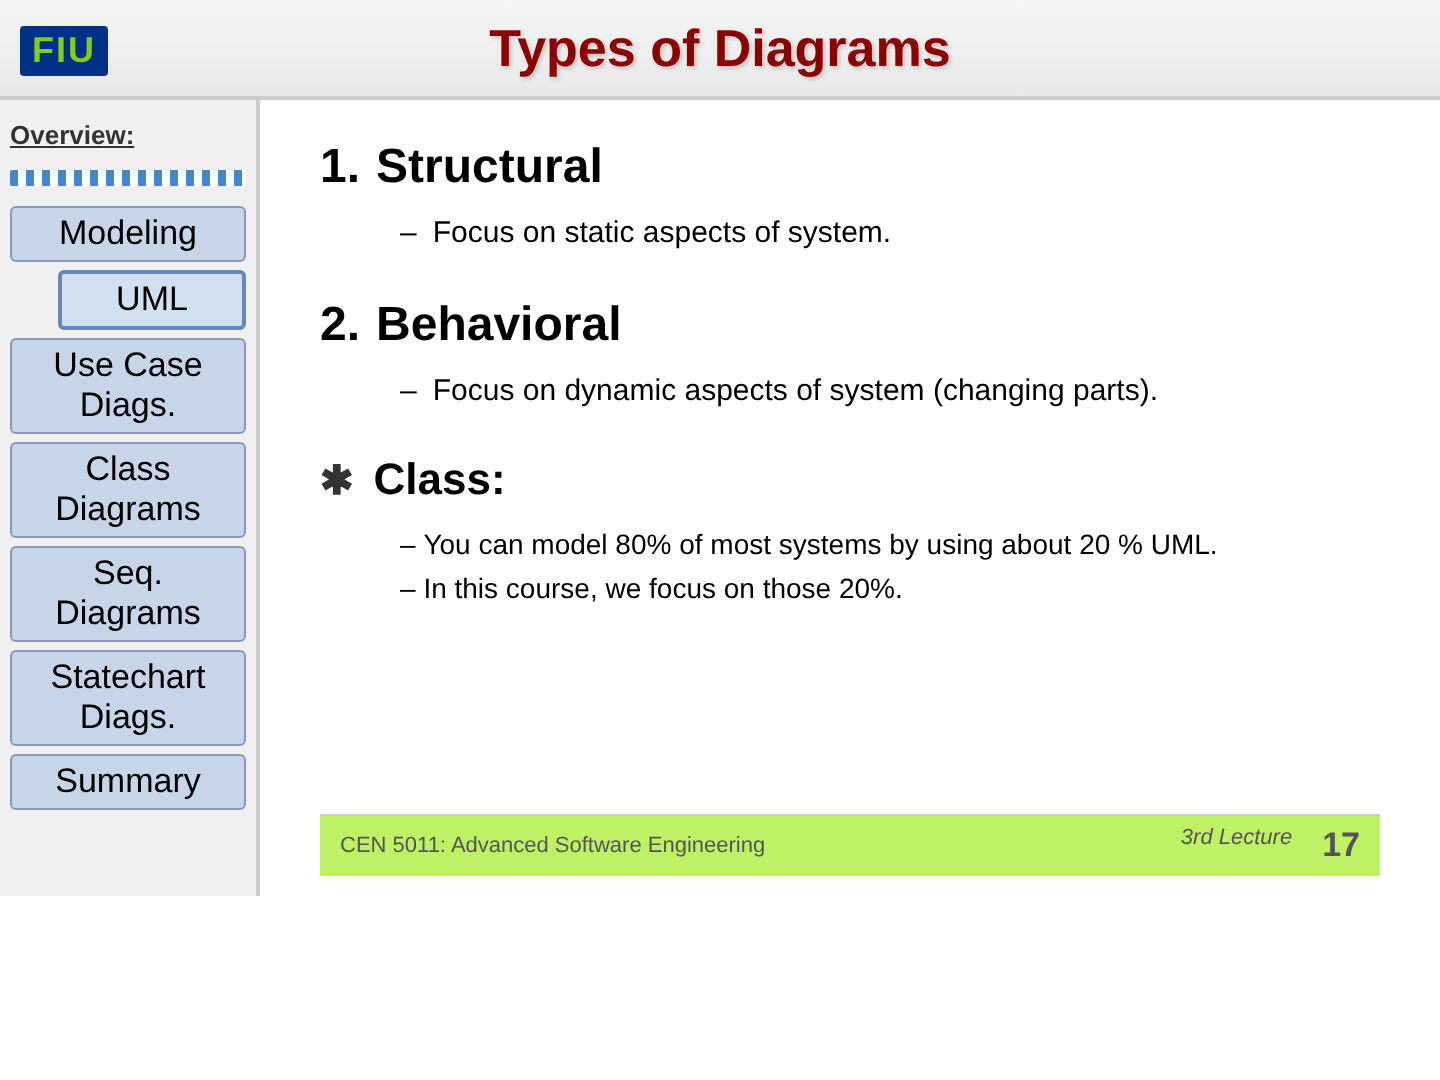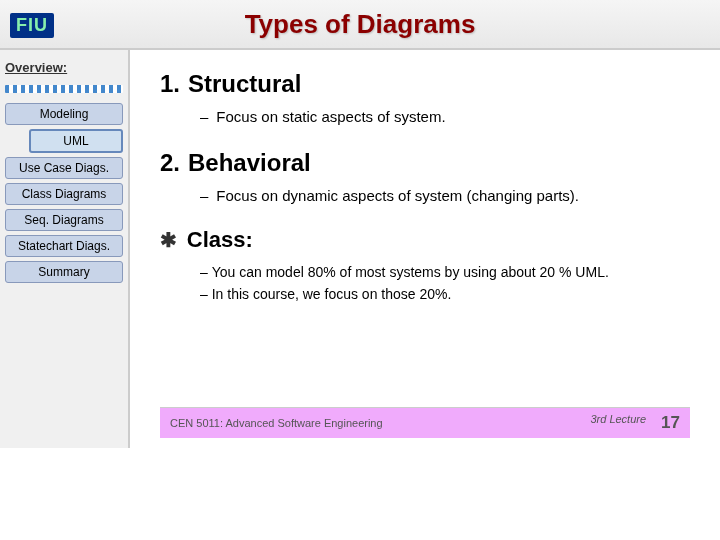--- a/index.html
+++ b/index.html
@@ -25,21 +25,21 @@
       position: absolute;
       left: 10px;
       top: 5px;
       width: 100px;
       height: 40px;
       display: flex;
       align-items: center;
     }
     .fiu-logo {
       background: #003087;
-      color: #86efac;
+      color: #84cc16;
       font-weight: bold;
       font-size: 18px;
       padding: 2px 6px;
       border-radius: 2px;
       letter-spacing: 1px;
     }
     .header-title {
       font-size: 26px;
       font-weight: bold;
       color: #8B0000;
@@ -67,21 +67,21 @@
       font-size: 13px;
       color: #333;
       margin-bottom: 6px;
       text-decoration: underline;
     }
     .sidebar-item {
       background: #c8d4e8;
       border: 1px solid #8899bb;
       border-radius: 3px;
       padding: 3px 6px;
-      font-size: 12px;
+      font-size: 17px;
       color: #000;
       cursor: pointer;
       text-align: center;
     }
     .sidebar-item.uml-active {
       background: #d0e0f0;
       border: 2px solid #6688bb;
       margin-left: 24px;
     }
 
@@ -150,21 +150,21 @@
 
     
     .footer {
       border-top: 1px solid #ccc;
       padding: 5px 10px;
       display: flex;
       justify-content: space-between;
       align-items: center;
       font-size: 11px;
       color: #555;
-      background: #f0abfc;
+      background: #bef264;
     }
     .footer-right {
       display: flex;
       gap: 15px;
       align-items: flex-start;
     }
     .footer-lecture {
       font-style: italic;
     }
     .footer-page {

